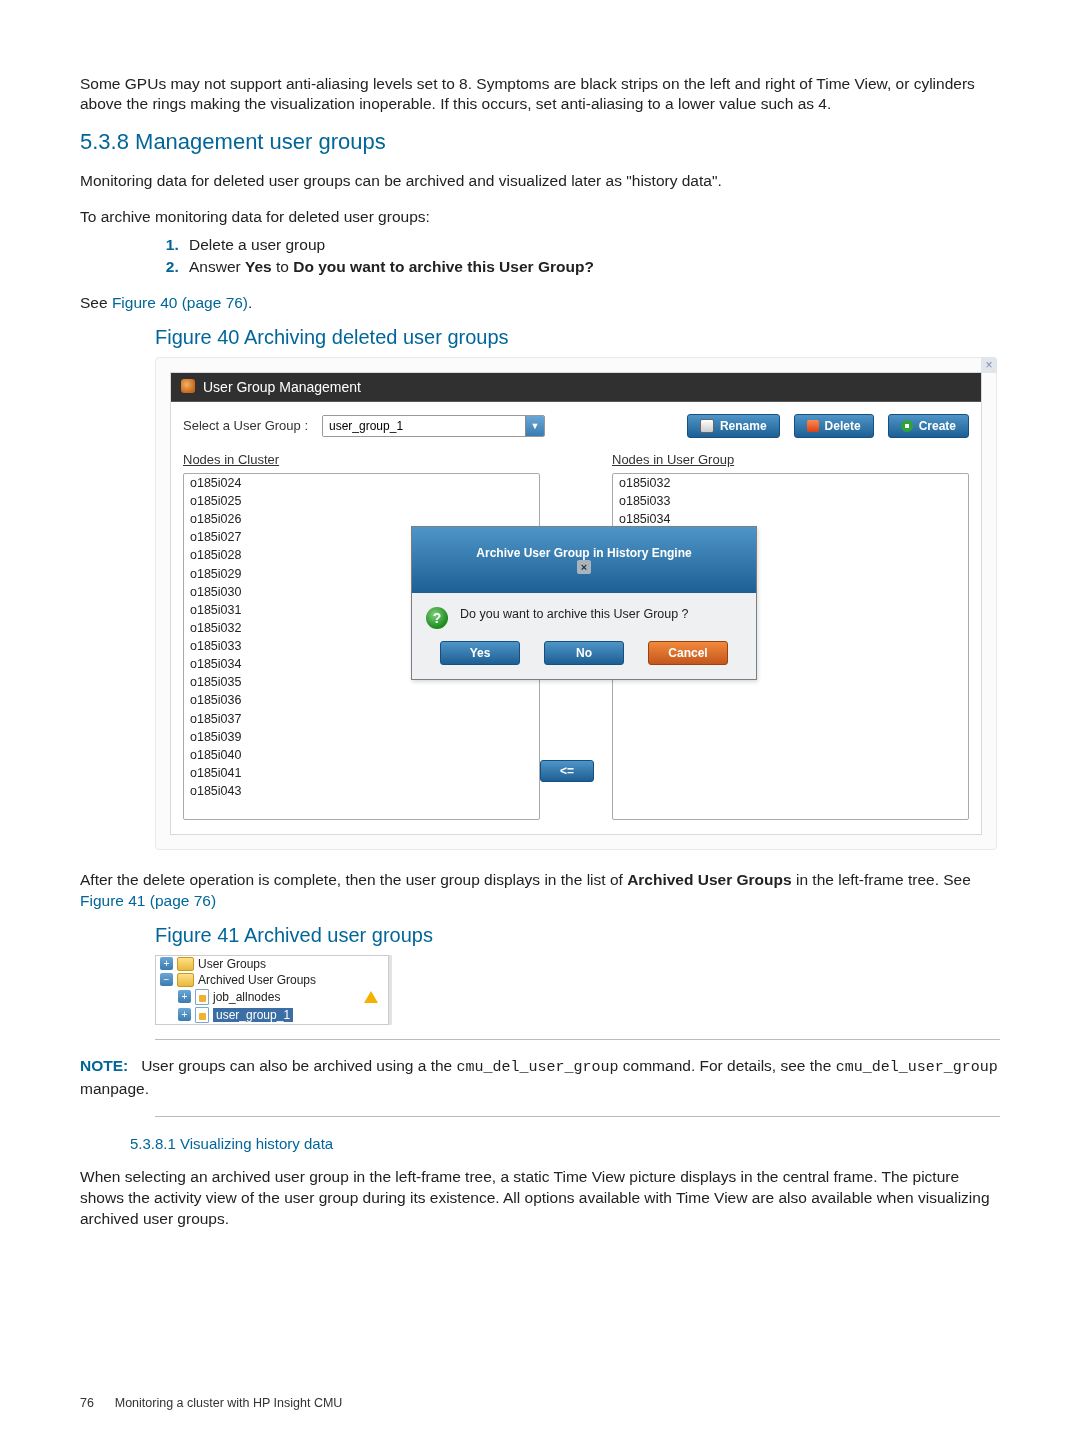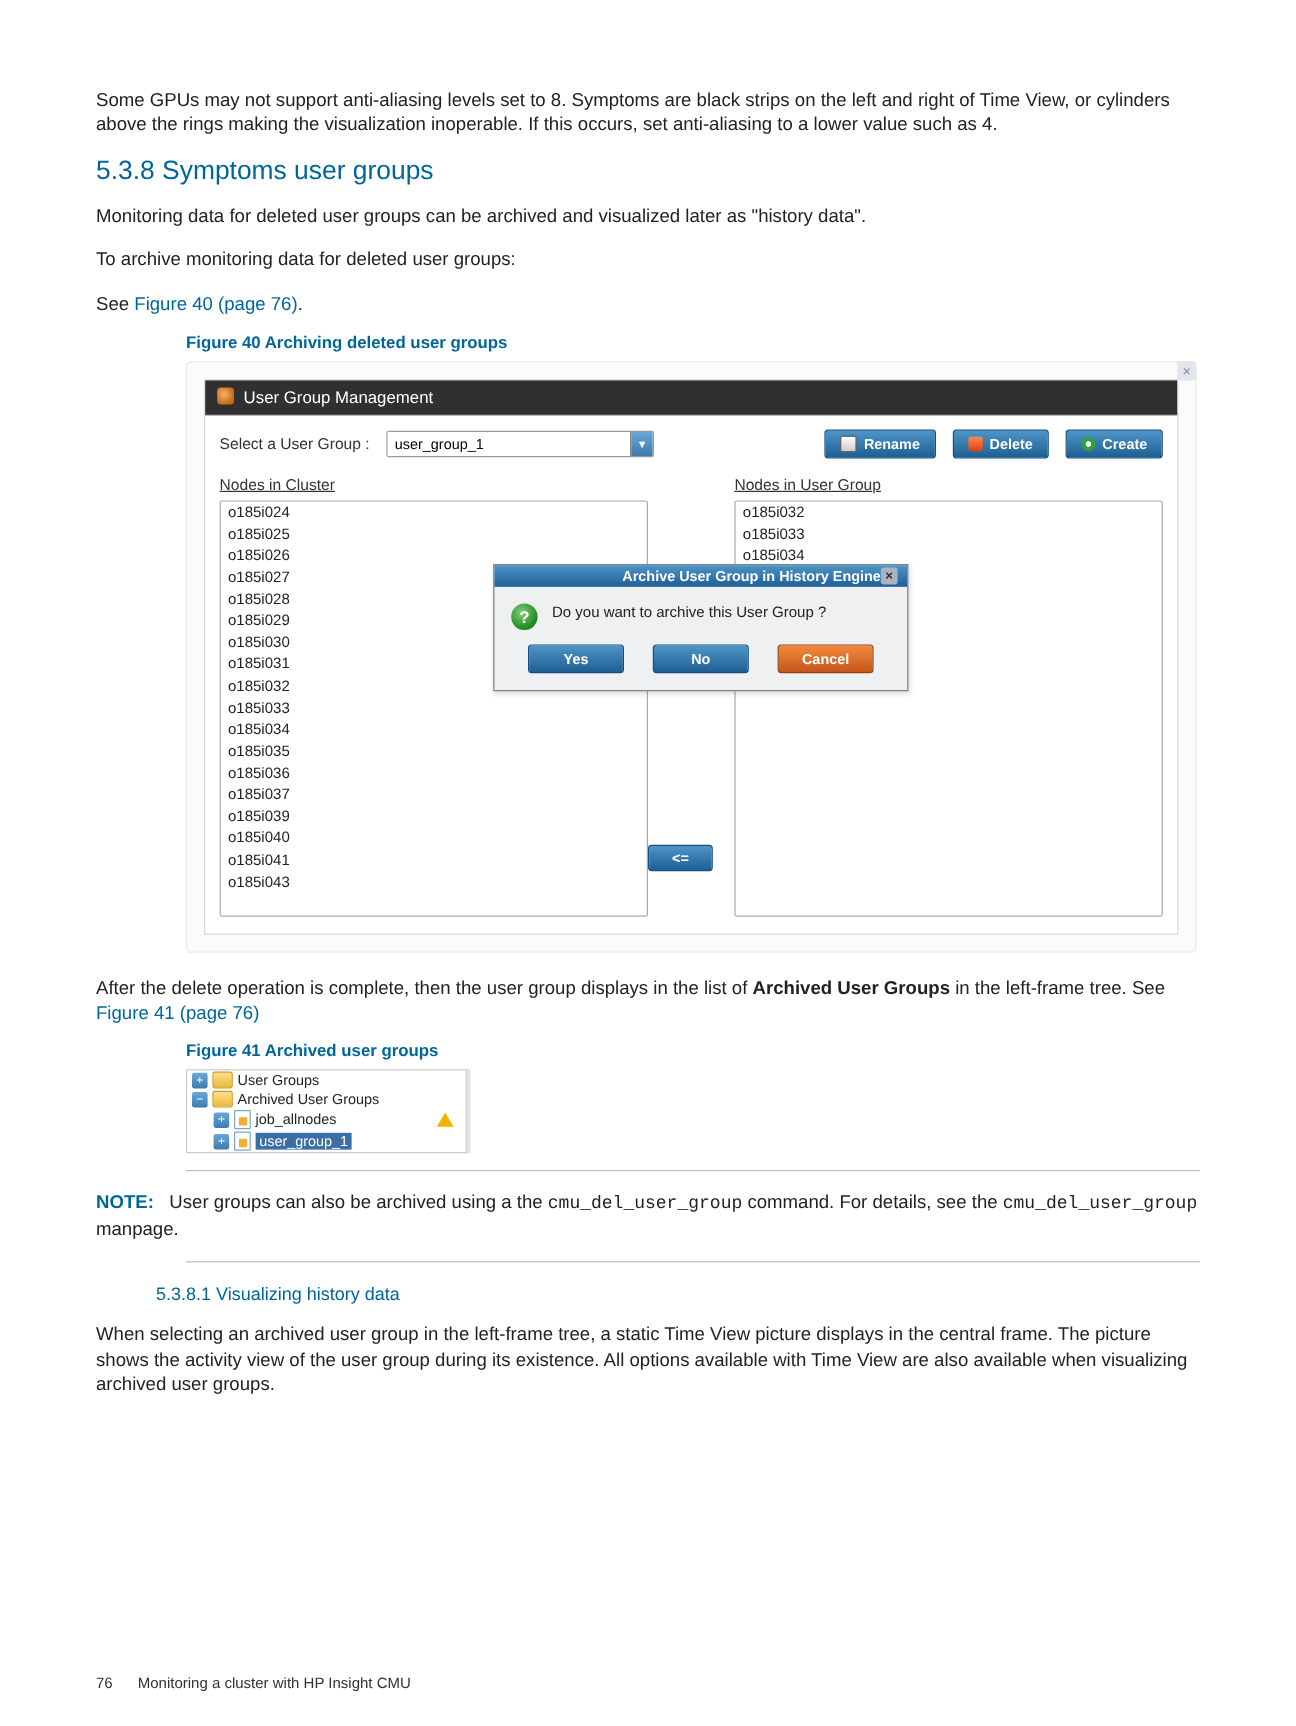--- a/index.html
+++ b/index.html
@@ -42,22 +42,22 @@
     padding-left: 6px;
   }
   ol.steps li::marker {
     color: #006699;
     font-weight: bold;
   }
   .bold { font-weight: bold; }
   .link-text { color: #006699; }
   .fig-caption {
     color: #006699;
-    font-weight: bold;
-    font-size: 14px;
+    font-weight: normal;
+    font-size: 20px;
     margin: 12px 0 8px 75px;
   }
   
   .fig40-wrap {
     margin-left: 75px;
     margin-bottom: 20px;
     width: 840px;
     position: relative;
     background: #fbfbfb;
     border: 1px solid #e9e9e9;
@@ -176,24 +176,25 @@
     background: #eef0f2;
     border: 1px solid #7a7f85;
     z-index: 2;
     box-shadow: 1px 2px 4px rgba(0,0,0,.15);
   }
   .modal-title {
     background: linear-gradient(#4f95c7, #1d5f94);
     color: #fff;
     font-size: 12px;
     font-weight: bold;
-    padding: 2px 8px;
+    padding: 19px 8px;
     display: flex;
     justify-content: flex-end;
     align-items: center;
+    flex-direction: column;
   }
   .modal-x {
     width: 14px; height: 14px;
     background: #a9b4be;
     color: #333;
     font-size: 11px;
     text-align: center;
     line-height: 14px;
     border-radius: 2px;
   }
@@ -335,26 +336,32 @@
 </style>
 </head>
 <body>
 
 <div class="page">
 
   <p class="body-text">Some GPUs may not support anti-aliasing levels set to 8. Symptoms are black strips on the left and right of Time View, or cylinders above the rings making the visualization inoperable. If this occurs, set anti-aliasing to a lower value such as 4.</p>
 
   <h2 class="section-h">
     <span>5.3.8</span>
-    <span>Symptoms user groups</span>
+    <span>Management user groups</span>
   </h2>
 
   <p class="body-text">Monitoring data for deleted user groups can be archived and visualized later as "history data".</p>
   <p class="body-text">To archive monitoring data for deleted user groups:</p>
 
+  <ol class="steps">
+    <li>Delete a user group</li>
+    <li>
+      <span>Answer </span><span class="bold">Yes</span><span> to </span><span class="bold">Do you want to archive this User Group?</span>
+    </li>
+  </ol>
 
   <p class="body-text">
     <span>See </span><span class="link-text">Figure 40 (page 76)</span><span>.</span>
   </p>
 
   <p class="fig-caption">Figure 40 Archiving deleted user groups</p>
 
   <div class="fig40-wrap">
     <div class="fig40-close">×</div>
     <div class="fig40-inner">

